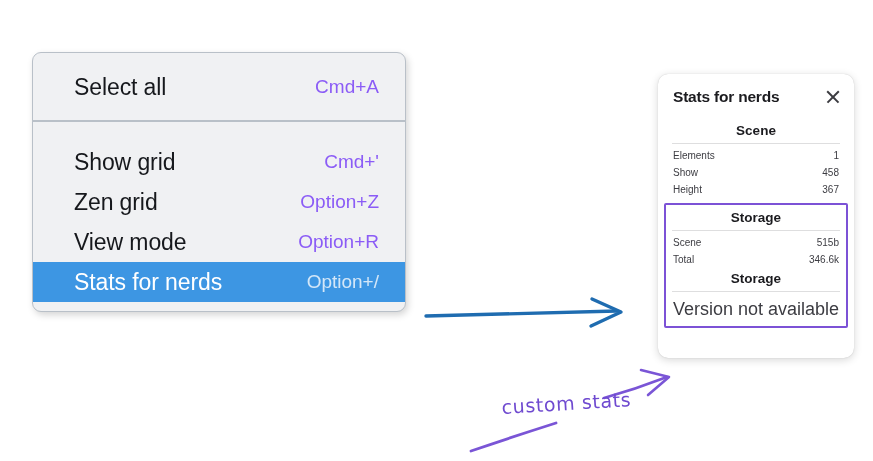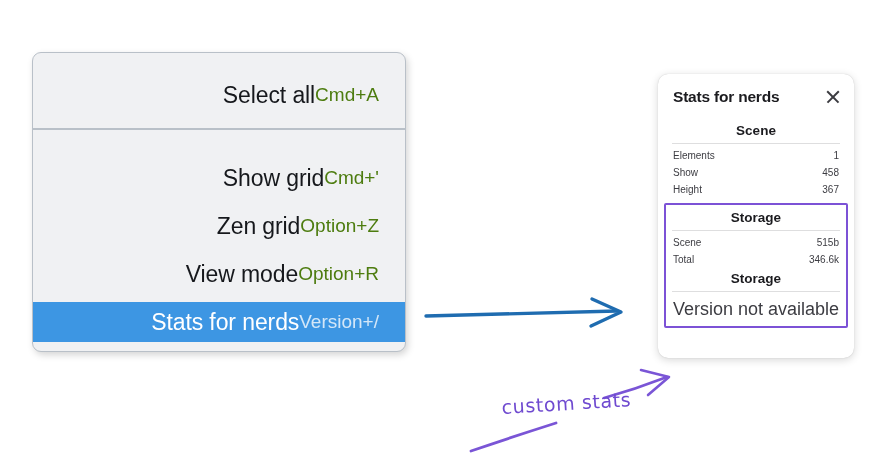--- a/index.html
+++ b/index.html
@@ -40,36 +40,35 @@
     padding: 14px 0 13px 0;
   }
   .menu-sep {
     height: 2px;
     background: #b9c0c8;
     width: 100%;
   }
   .menu-item {
     display: flex;
     align-items: center;
-    justify-content: flex-end;
+    justify-content: space-between;
     padding: 4px 26px 4px 41px;
     box-sizing: border-box;
     height: 40px;
     cursor: default;
-    margin-top: 8px;
   }
   .menu-item .mi-label {
     font-size: 23px;
     color: #16181c;
     letter-spacing: -0.1px;
     white-space: nowrap;
   }
   .menu-item .mi-shortcut {
     font-size: 19px;
-    color: #4d7c0f;
+    color: #8b5cf6;
     white-space: nowrap;
   }
   .menu-item.selected {
     background: #3d96e3;
   }
   .menu-item.selected .mi-label {
     color: #ffffff;
   }
   .menu-item.selected .mi-shortcut {
     color: #d4e7f8;
@@ -202,21 +201,21 @@
       <div class="menu-item">
         <span class="mi-label">Zen grid</span>
         <span class="mi-shortcut">Option+Z</span>
       </div>
       <div class="menu-item">
         <span class="mi-label">View mode</span>
         <span class="mi-shortcut">Option+R</span>
       </div>
       <div class="menu-item selected">
         <span class="mi-label">Stats for nerds</span>
-        <span class="mi-shortcut">Version+/</span>
+        <span class="mi-shortcut">Option+/</span>
       </div>
     </div>
   </div>
 
   <div id="stats-panel">
 
     <div class="sp-header">
       <span class="sp-title">Stats for nerds</span>
       <span class="sp-close"></span>
     </div>

